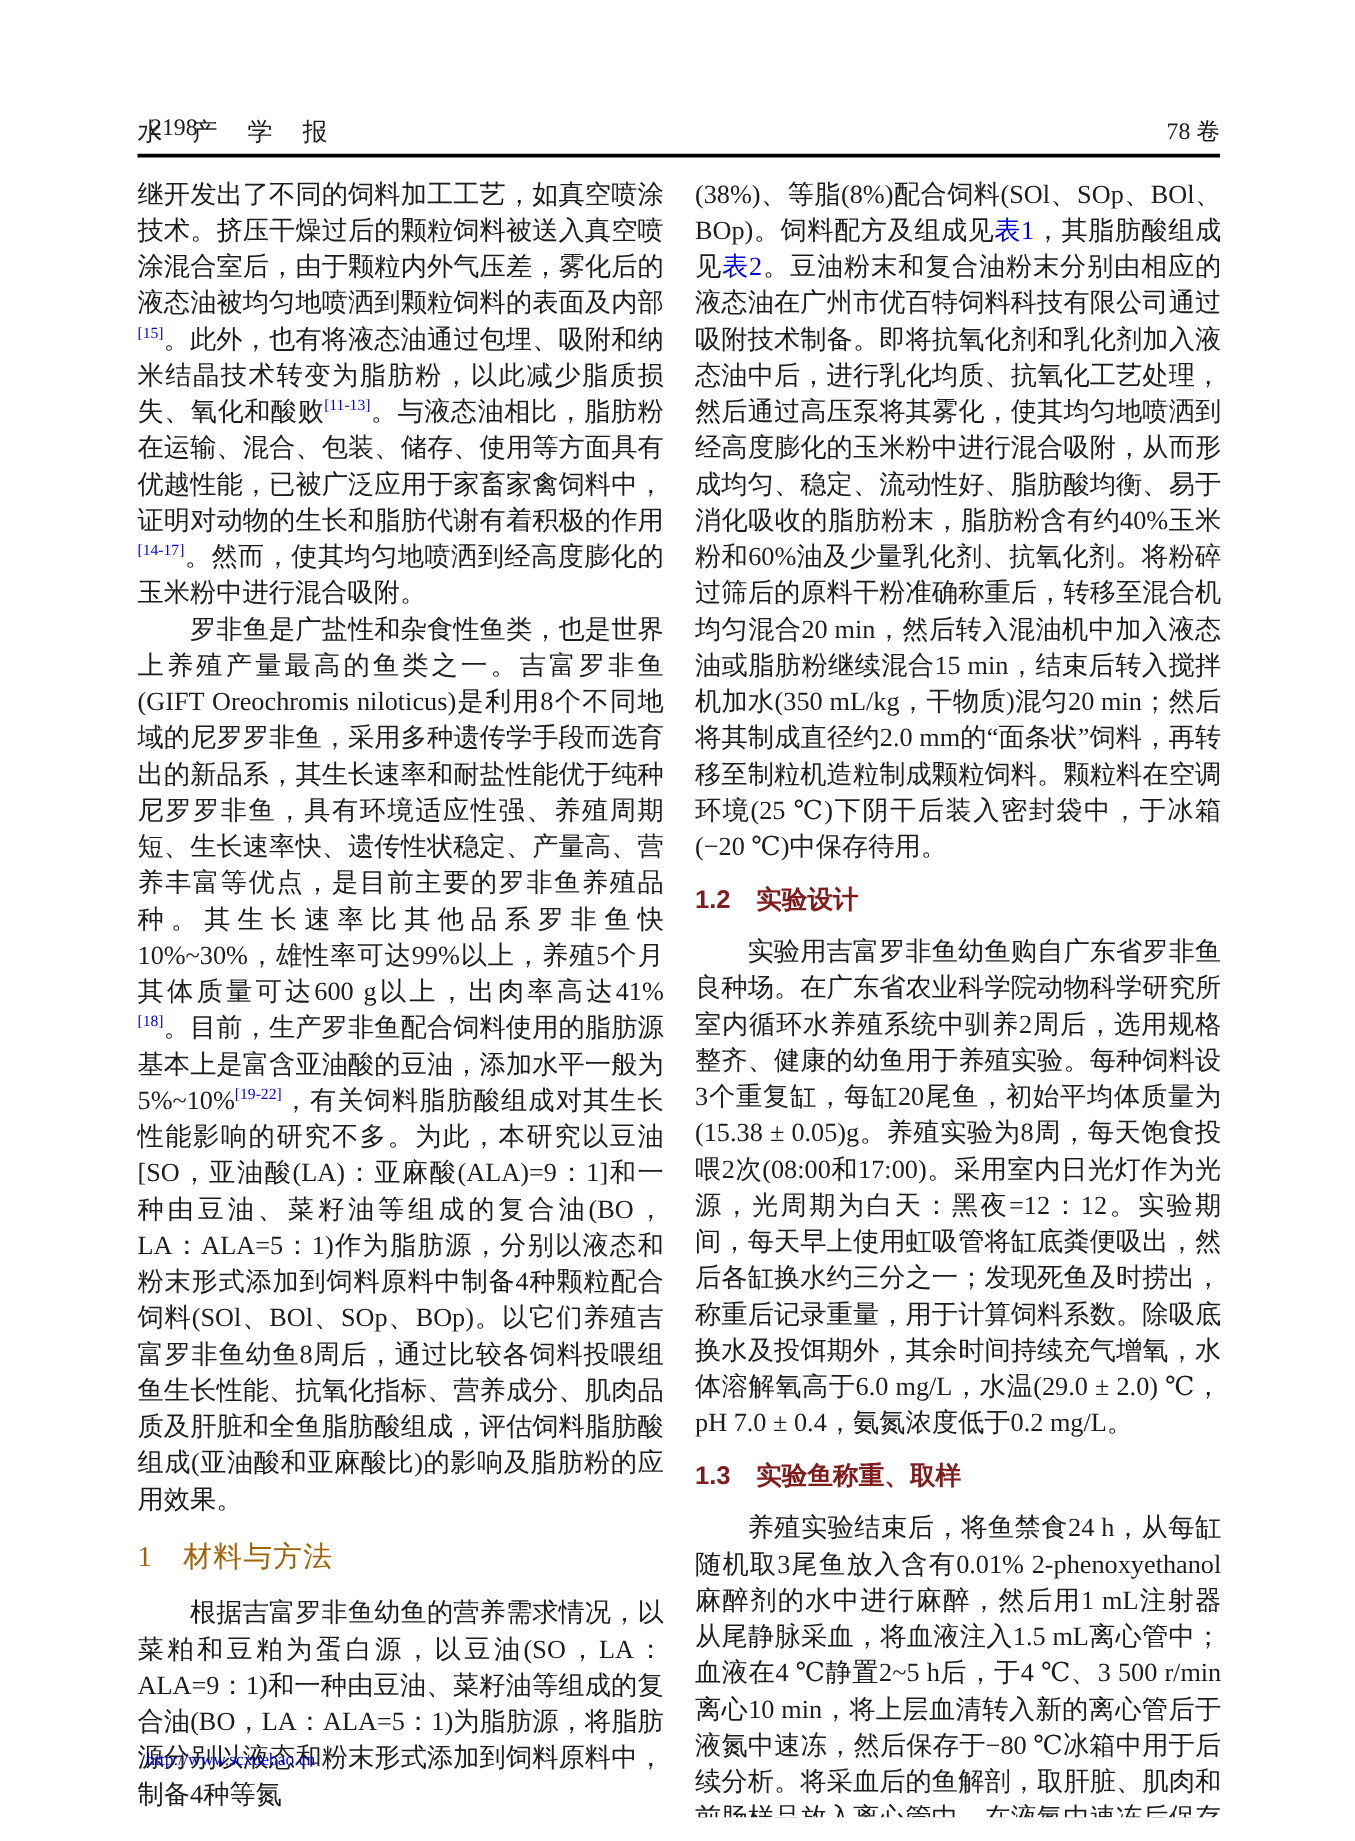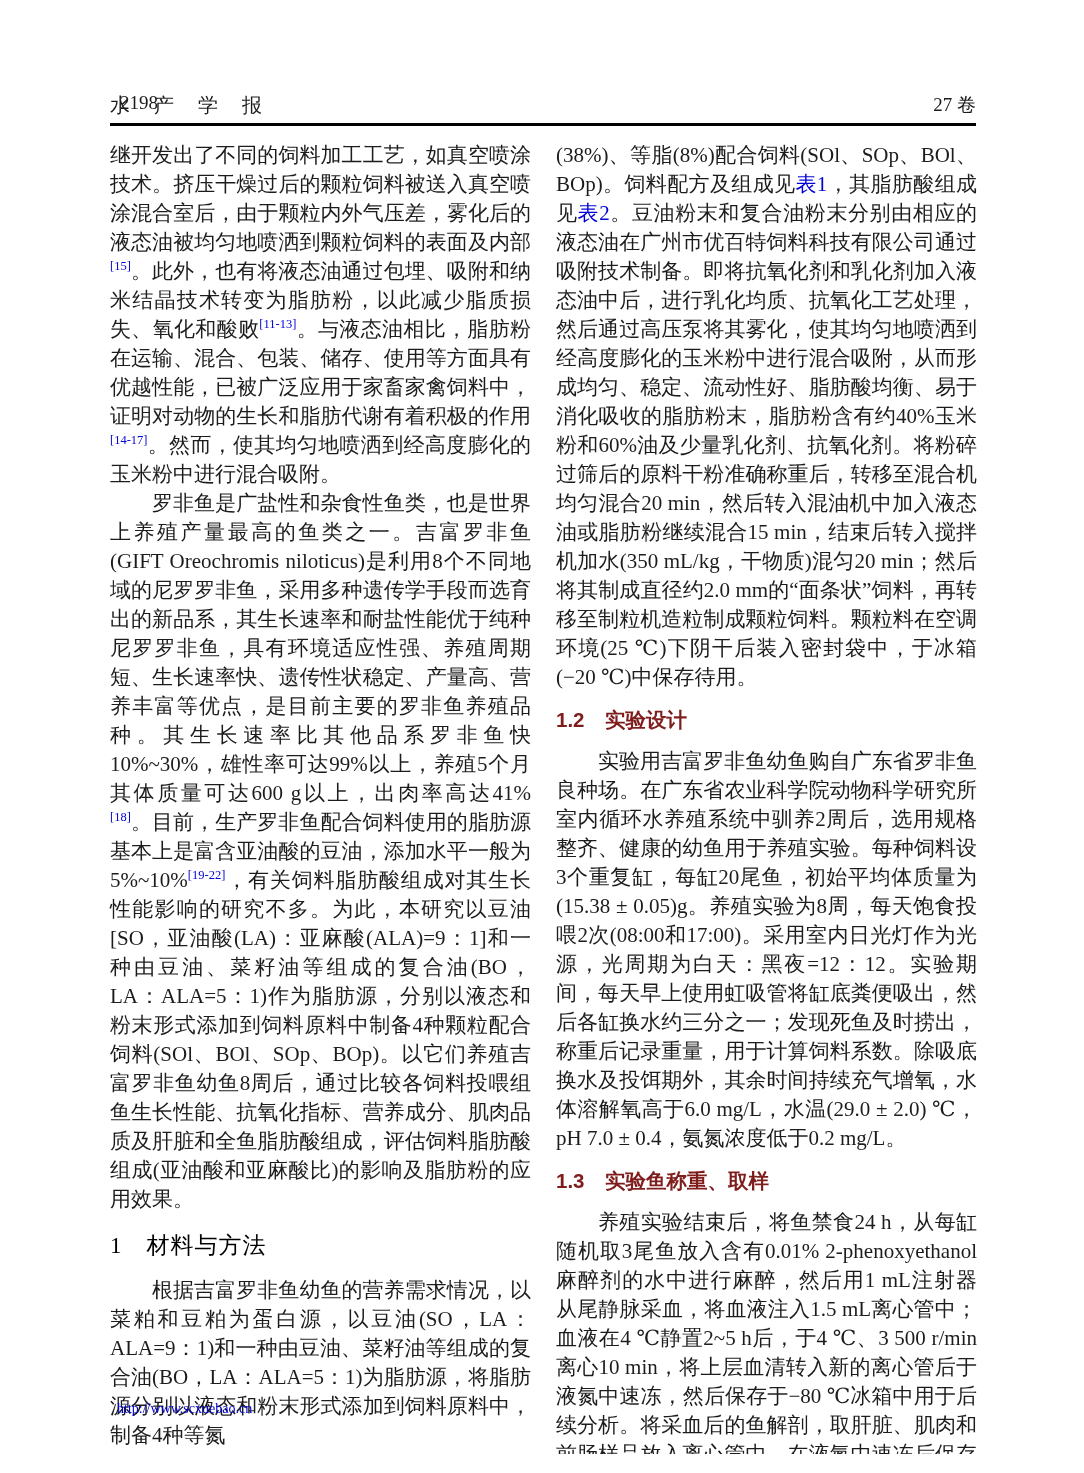--- a/index.html
+++ b/index.html
@@ -33,21 +33,21 @@
     text-align:justify;
     text-justify:inter-character;
     color:var(--ink);
   }
   .para.indent{text-indent:2em;}
   .h1{
     font-size:23px;line-height:30px;
     font-weight:400;
     margin:17px 0 15px 0;
     letter-spacing:1px;
-    color:#000000;
+    color:#a16207;
   }
   .h2{
     font-size:20.5px;line-height:28px;
     font-weight:700;
     font-family:"Liberation Sans","DejaVu Sans",sans-serif;
     margin:14px 0 13px 0;
     color:#7f1d1d;
   }
   sup.ref{
     font-size:12.5px;
@@ -73,21 +73,21 @@
   .copyright .cnki{margin-left:26px;color:var(--footer-gray);}
 </style>
 </head>
 <body>
 
 <div class="page">
 
   <div class="hdr">
     <span class="pnum">2198</span>
     <span class="jtitle">水　产　学　报</span>
-    <span class="vol">27 卷</span>
+    <span class="vol">78 卷</span>
   </div>
   <div class="hdr-rule"></div>
 
   <div class="col col-left">
       <p class="para"><span>继开发出了不同的饲料加工工艺，如真空喷涂技术。挤压干燥过后的颗粒饲料被送入真空喷涂混合室后，由于颗粒内外气压差，雾化后的液态油被均匀地喷洒到颗粒饲料的表面及内部</span><sup class="ref">[15]</sup><span>。此外，也有将液态油通过包埋、吸附和纳米结晶技术转变为脂肪粉，以此减少脂质损失、氧化和酸败</span><sup class="ref">[11-13]</sup><span>。与液态油相比，脂肪粉在运输、混合、包装、储存、使用等方面具有优越性能，已被广泛应用于家畜家禽饲料中，证明对动物的生长和脂肪代谢有着积极的作用</span><sup class="ref">[14-17]</sup><span>。然而，使其均匀地喷洒到经高度膨化的玉米粉中进行混合吸附。</span></p>
       <p class="para indent"><span>罗非鱼是广盐性和杂食性鱼类，也是世界上养殖产量最高的鱼类之一。吉富罗非鱼(GIFT </span><span class="i">Oreochromis niloticus</span><span>)是利用8个不同地域的尼罗罗非鱼，采用多种遗传学手段而选育出的新品系，其生长速率和耐盐性能优于纯种尼罗罗非鱼，具有环境适应性强、养殖周期短、生长速率快、遗传性状稳定、产量高、营养丰富等优点，是目前主要的罗非鱼养殖品种。其生长速率比其他品系罗非鱼快10%~30%，雄性率可达99%以上，养殖5个月其体质量可达600 g以上，出肉率高达41%</span><sup class="ref">[18]</sup><span>。目前，生产罗非鱼配合饲料使用的脂肪源基本上是富含亚油酸的豆油，添加水平一般为5%~10%</span><sup class="ref">[19-22]</sup><span>，有关饲料脂肪酸组成对其生长性能影响的研究不多。为此，本研究以豆油[SO，亚油酸(LA)：亚麻酸(ALA)=9：1]和一种由豆油、菜籽油等组成的复合油(BO，LA：ALA=5：1)作为脂肪源，分别以液态和粉末形式添加到饲料原料中制备4种颗粒配合饲料(SOl、BOl、SOp、BOp)。以它们养殖吉富罗非鱼幼鱼8周后，通过比较各饲料投喂组鱼生长性能、抗氧化指标、营养成分、肌肉品质及肝脏和全鱼脂肪酸组成，评估饲料脂肪酸组成(亚油酸和亚麻酸比)的影响及脂肪粉的应用效果。</span></p>
       <div class="h1">1　材料与方法</div>
       <p class="para indent"><span>根据吉富罗非鱼幼鱼的营养需求情况，以菜粕和豆粕为蛋白源，以豆油(SO，LA：ALA=9：1)和一种由豆油、菜籽油等组成的复合油(BO，LA：ALA=5：1)为脂肪源，将脂肪源分别以液态和粉末形式添加到饲料原料中，制备4种等氮</span></p>
     </div>
   <div class="col col-right">

